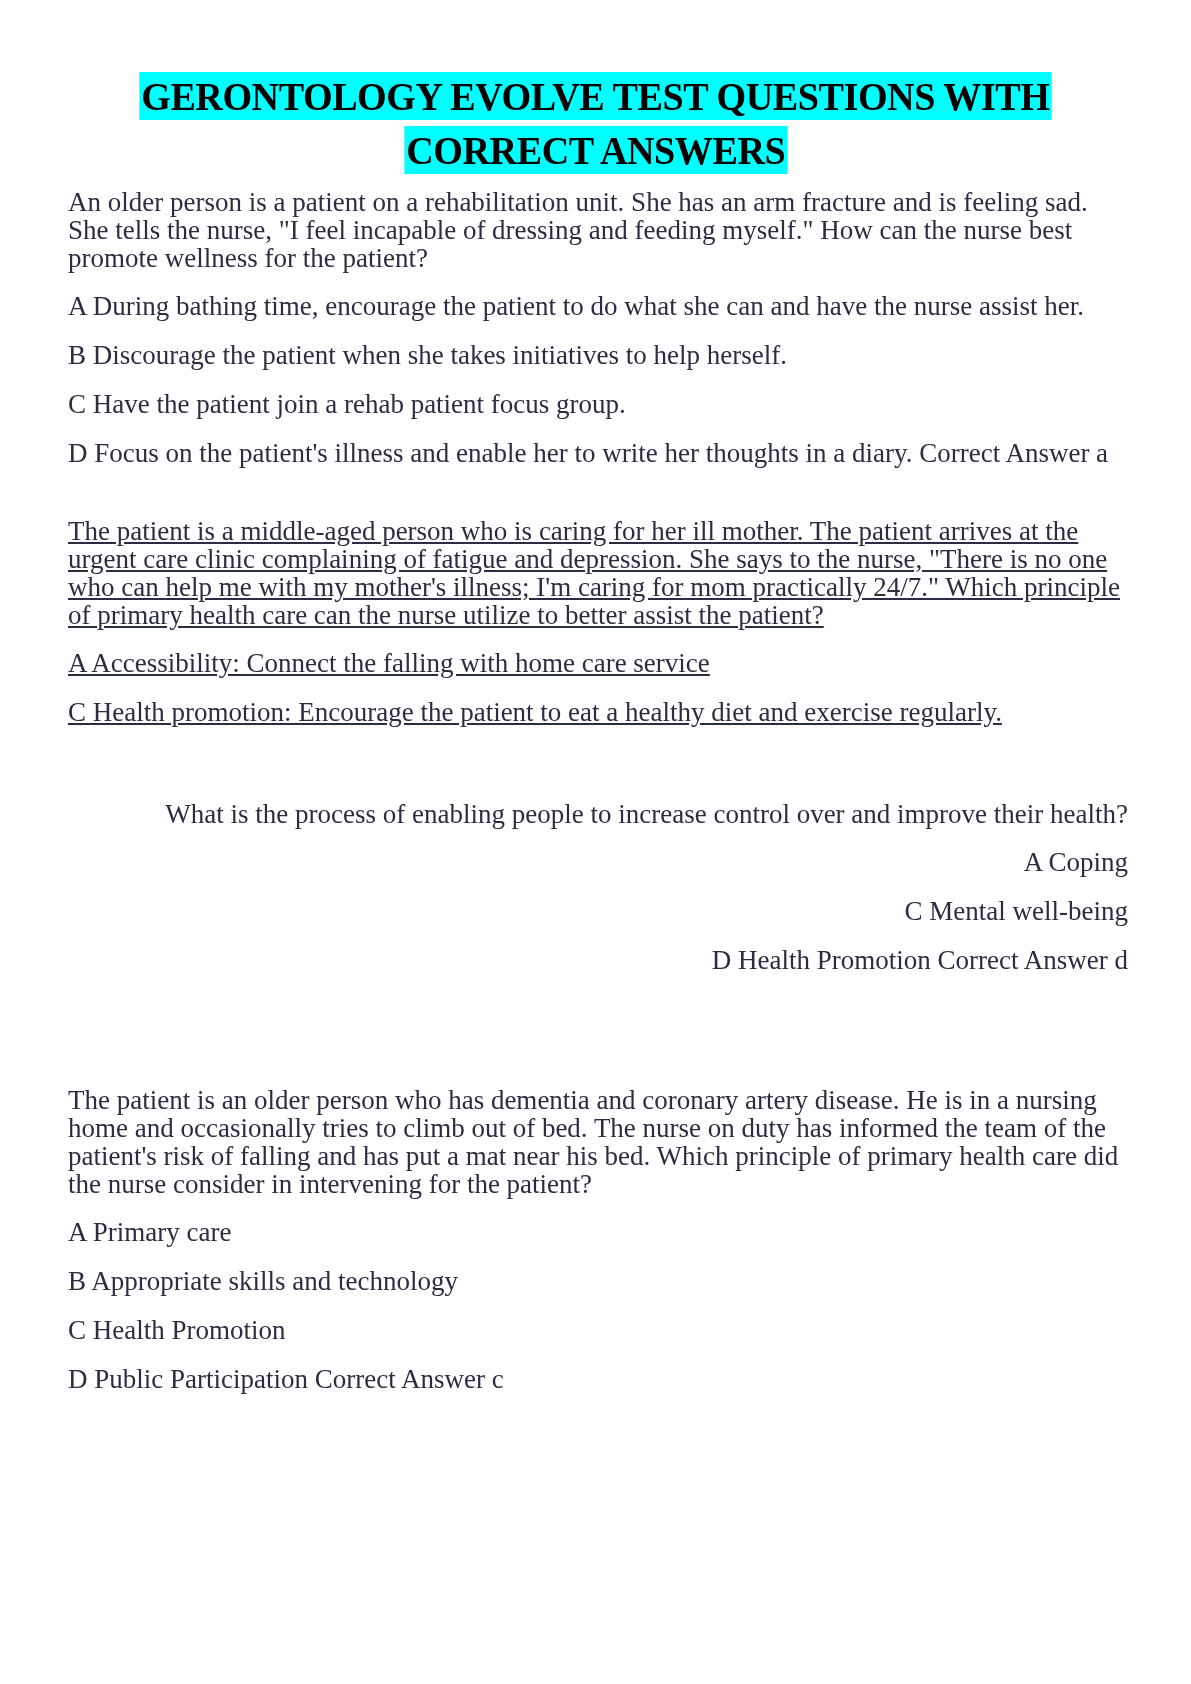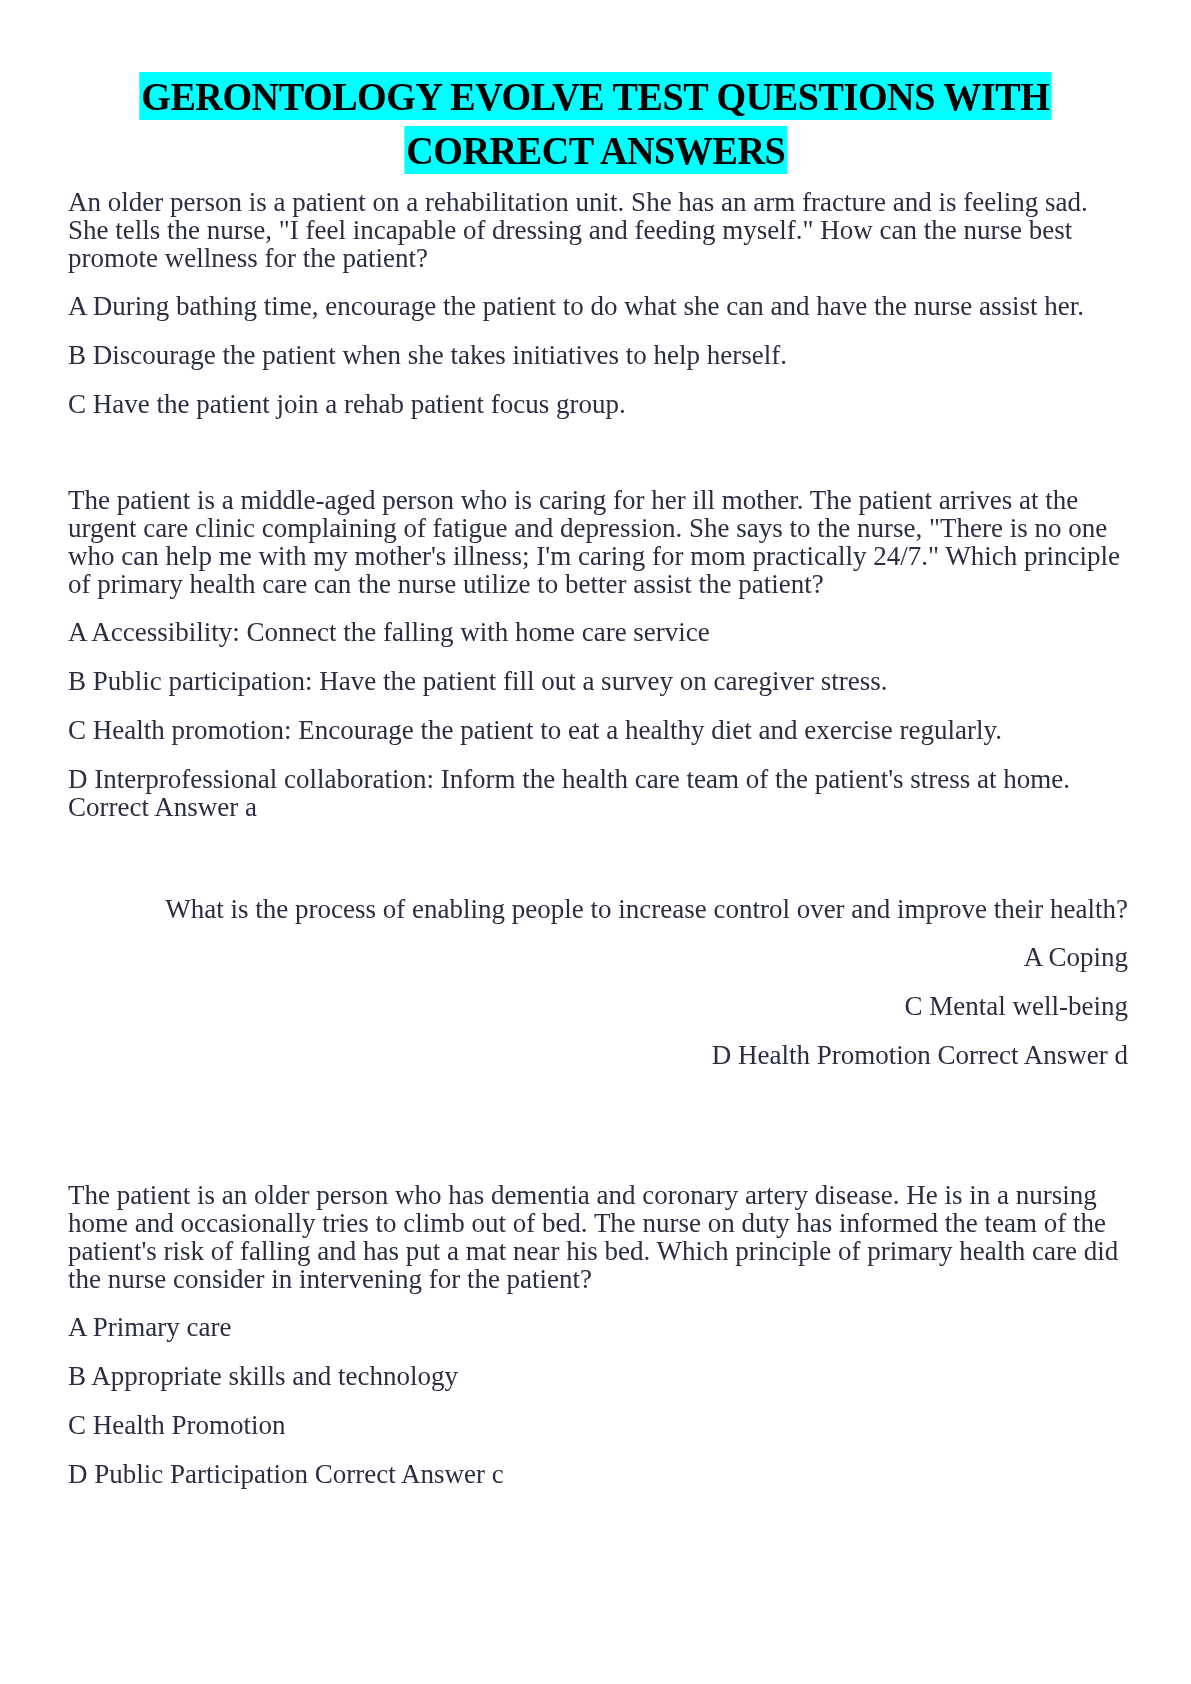--- a/index.html
+++ b/index.html
@@ -54,21 +54,21 @@
     }
     .q-stem {
       margin: 0 0 20px 0;
     }
     .opt {
       margin: 0 0 21px 0;
     }
     .question {
       margin: 0;
     }
-    .q2 { margin-top: 68px; }
+    .q2 { margin-top: 50px; text-decoration: underline; }
     .q3 { margin-top: 74px; text-align: right; }
     .q4 { margin-top: 112px; }
   </style>
 </head>
 <body>
 
 <div class="page">
 
   <div class="title-block">
     <div>
@@ -79,28 +79,27 @@
     </div>
   </div>
 
   <div class="content">
 
     <div class="question q1">
       <p class="q-stem">An older person is a patient on a rehabilitation unit. She has an arm fracture and is feeling sad. She tells the nurse, "I feel incapable of dressing and feeding myself." How can the nurse best promote wellness for the patient?</p>
       <p class="opt">A During bathing time, encourage the patient to do what she can and have the nurse assist her.</p>
       <p class="opt">B Discourage the patient when she takes initiatives to help herself.</p>
       <p class="opt">C Have the patient join a rehab patient focus group.</p>
+      <p class="opt">D Focus on the patient's illness and enable her to write her thoughts in a diary. Correct Answer a</p>
     </div>
 
     <div class="question q2">
       <p class="q-stem">The patient is a middle-aged person who is caring for her ill mother. The patient arrives at the urgent care clinic complaining of fatigue and depression. She says to the nurse, "There is no one who can help me with my mother's illness; I'm caring for mom practically 24/7." Which principle of primary health care can the nurse utilize to better assist the patient?</p>
       <p class="opt">A Accessibility: Connect the falling with home care service</p>
-      <p class="opt">B Public participation: Have the patient fill out a survey on caregiver stress.</p>
       <p class="opt">C Health promotion: Encourage the patient to eat a healthy diet and exercise regularly.</p>
-      <p class="opt">D Interprofessional collaboration: Inform the health care team of the patient's stress at home. Correct Answer a</p>
     </div>
 
     <div class="question q3">
       <p class="q-stem">What is the process of enabling people to increase control over and improve their health?</p>
       <p class="opt">A Coping</p>
       <p class="opt">C Mental well-being</p>
       <p class="opt">D Health Promotion Correct Answer d</p>
     </div>
 
     <div class="question q4">

